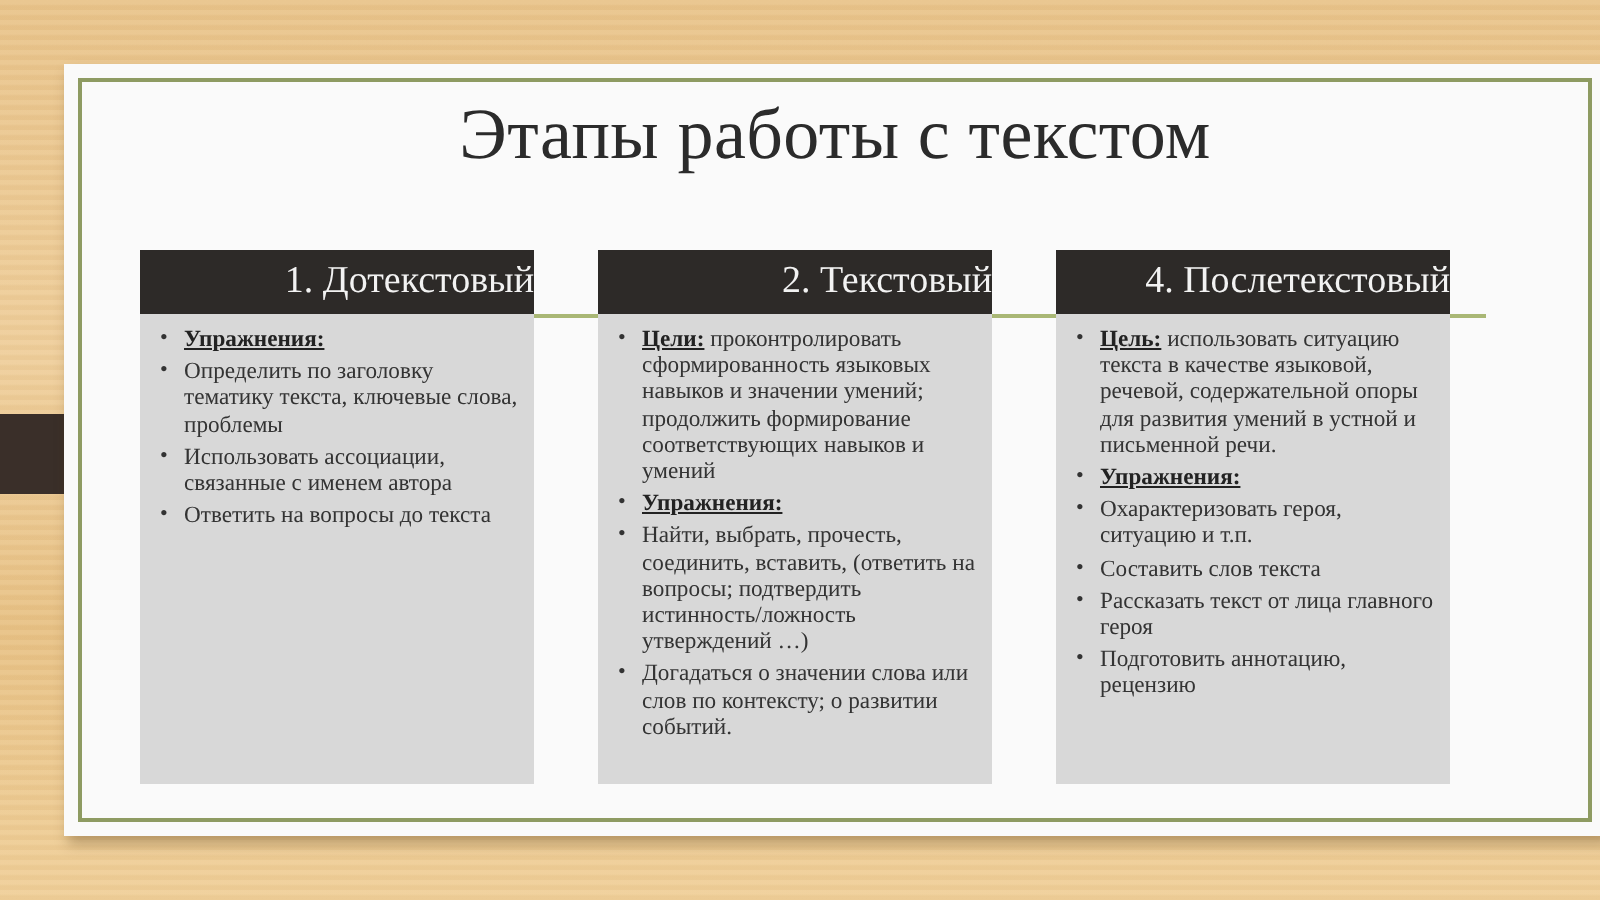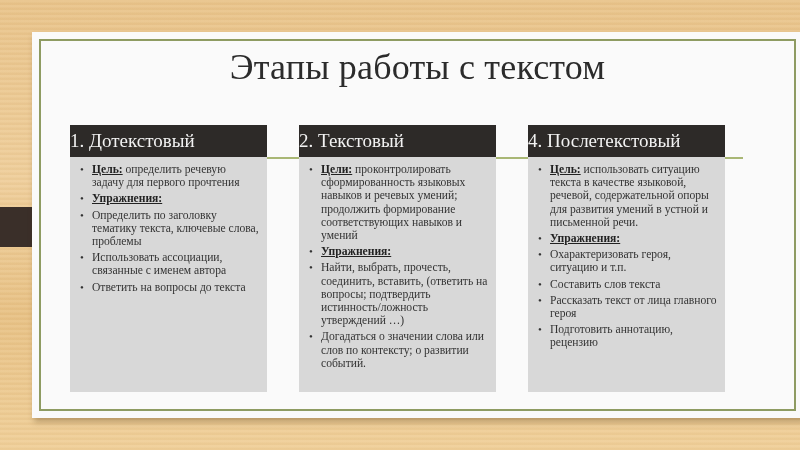--- a/index.html
+++ b/index.html
@@ -33,21 +33,21 @@
     }
     .connector {
       position: absolute; left: 60px; right: 60px; top: 125px; height: 2px; background: #a9b775;
     }
     .col { position: absolute; top: 93px; width: 197px; }
     .col-1 { left: 38px; }
     .col-2 { left: 267px; }
     .col-3 { left: 496px; }
     .col-header {
       height: 32px; background: #2d2a28; color: #f2f2f2;
-      font-size: 19px; text-align: left; line-height: 32px;
+      font-size: 19px; text-align: right; line-height: 32px;
     }
     .col-body {
       height: 235px; background: #d8d8d8; box-sizing: border-box;
       padding: 6px 8px 0 10px; color: #333;
     }
     .col-body ul { margin: 0; padding: 0; list-style: none; }
     .col-body li {
       position: relative; padding-left: 12px; font-size: 11.6px; line-height: 13.2px; margin-bottom: 3px;
     }
     .col-body li::before {
@@ -64,34 +64,33 @@
 
 <div class="card">
   <div class="frame"></div>
   <div class="title">Этапы работы с текстом</div>
   <div class="connector"></div>
 
   <div class="col col-1">
     <div class="col-header">1. Дотекстовый</div>
     <div class="col-body">
       <ul>
-        <li><span class="label">Цель:</span><span> определить речевую задачу для первого прочтения</span></li>
         <li><span class="label">Упражнения:</span></li>
         <li><span>Определить по заголовку тематику текста, ключевые слова, проблемы</span></li>
         <li><span>Использовать ассоциации, связанные с именем автора</span></li>
         <li><span>Ответить на вопросы до текста</span></li>
       </ul>
     </div>
   </div>
 
   <div class="col col-2">
     <div class="col-header">2. Текстовый</div>
     <div class="col-body">
       <ul>
-        <li><span class="label">Цели:</span><span> проконтролировать сформированность языковых навыков и речевых умений; продолжить формирование соответствующих навыков и умений</span></li>
+        <li><span class="label">Цели:</span><span> проконтролировать сформированность языковых навыков и значении умений; продолжить формирование соответствующих навыков и умений</span></li>
         <li><span class="label">Упражнения:</span></li>
         <li><span>Найти, выбрать, прочесть, соединить, вставить, (ответить на вопросы; подтвердить истинность/ложность утверждений …)</span></li>
         <li><span>Догадаться о значении слова или слов по контексту; о развитии событий.</span></li>
       </ul>
     </div>
   </div>
 
   <div class="col col-3">
     <div class="col-header">4. Послетекстовый</div>
     <div class="col-body">

